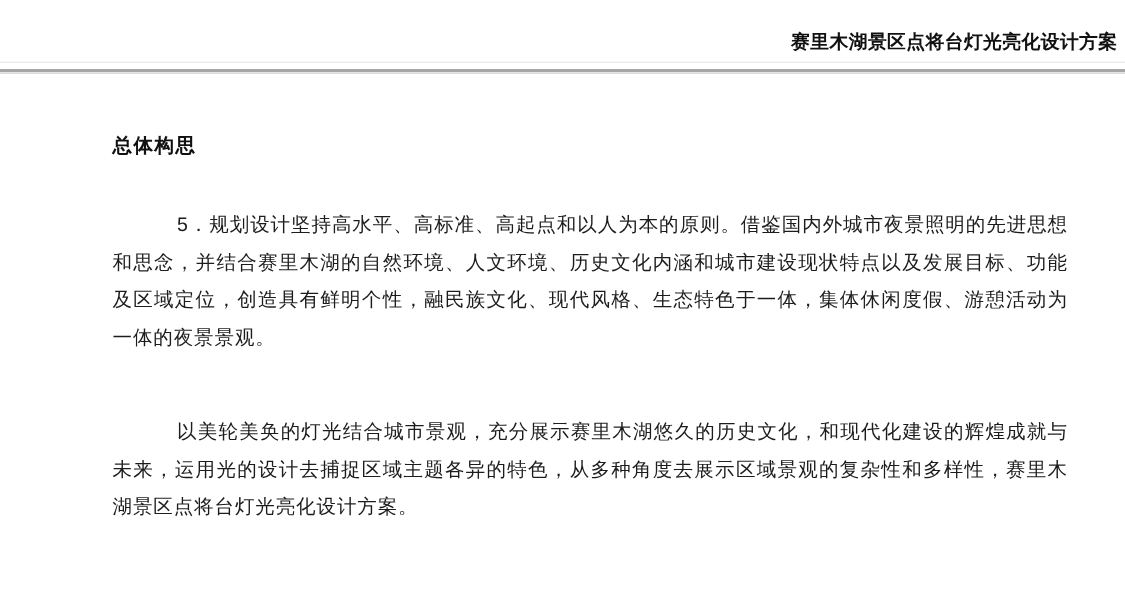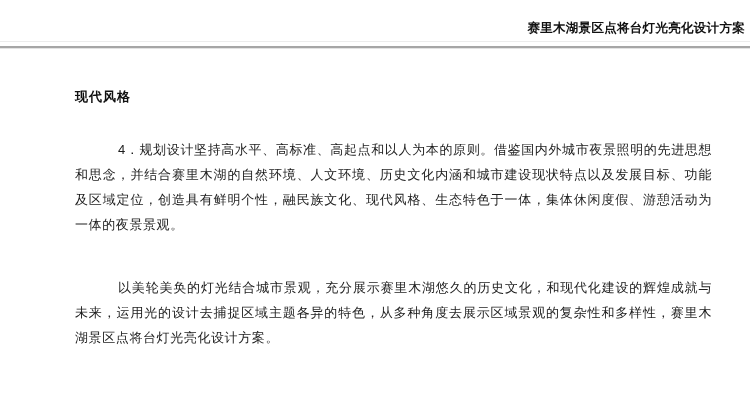--- a/index.html
+++ b/index.html
@@ -80,21 +80,21 @@
 
 <div class="page">
 
   <div class="header-title">赛里木湖景区点将台灯光亮化设计方案</div>
 
   <div class="rule-light"></div>
   <div class="rule-dark"></div>
 
   <div class="content">
 
-    <div class="section-title">现代风格</div>
+    <div class="section-title">总体构思</div>
 
-    <p class="para indent-lg">4．规划设计坚持高水平、高标准、高起点和以人为本的原则。借鉴国内外城市夜景照明的先进思想和思念，并结合赛里木湖的自然环境、人文环境、历史文化内涵和城市建设现状特点以及发展目标、功能及区域定位，创造具有鲜明个性，融民族文化、现代风格、生态特色于一体，集体休闲度假、游憩活动为一体的夜景景观。</p>
+    <p class="para indent-lg">5．规划设计坚持高水平、高标准、高起点和以人为本的原则。借鉴国内外城市夜景照明的先进思想和思念，并结合赛里木湖的自然环境、人文环境、历史文化内涵和城市建设现状特点以及发展目标、功能及区域定位，创造具有鲜明个性，融民族文化、现代风格、生态特色于一体，集体休闲度假、游憩活动为一体的夜景景观。</p>
 
 
     <p class="para indent-lg para-gap">以美轮美奂的灯光结合城市景观，充分展示赛里木湖悠久的历史文化，和现代化建设的辉煌成就与未来，运用光的设计去捕捉区域主题各异的特色，从多种角度去展示区域景观的复杂性和多样性，赛里木湖景区点将台灯光亮化设计方案。</p>
 
   </div>
 </div>
 
 </body></html>

